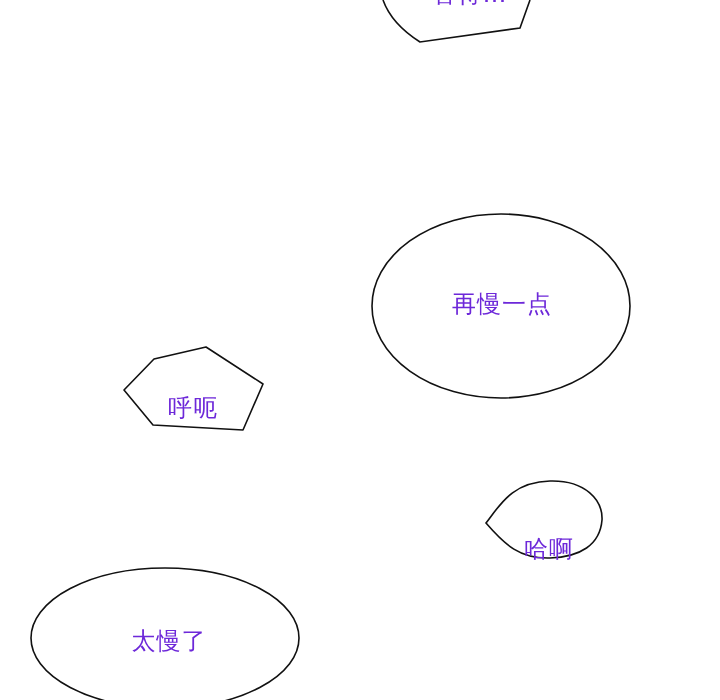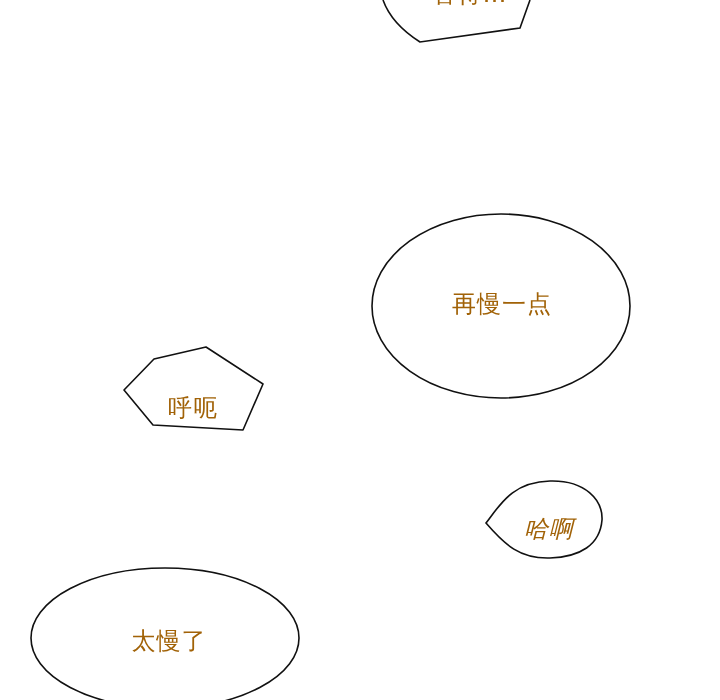--- a/index.html
+++ b/index.html
@@ -1,19 +1,19 @@
 <!DOCTYPE html>
 <html><head>
   <meta charset="utf-8">
   <style>
     html, body { margin: 0; padding: 0; background: #ffffff; }
     body { width: 720px; height: 700px; position: relative; overflow: hidden;
            font-family: "DejaVu Sans", sans-serif; }
     svg.bubbles { position: absolute; left: 0; top: 0; }
-    .txt { position: absolute; color: #a16207; font-size: 24px; white-space: nowrap;
+    .txt { position: absolute; color: #6d28d9; font-size: 24px; white-space: nowrap;
            transform: translate(-50%, -50%); letter-spacing: 1px; }
     .txt.clip { font-size: 24px; }
   </style>
 </head>
 <body>
 
 <svg class="bubbles" width="720" height="700" viewBox="0 0 720 700">
 
   <path d="M383,0 C388,14 398,28 420,42 L520,28 L530,0" fill="#fff" stroke="#111" stroke-width="1.6"></path>
 
@@ -22,14 +22,14 @@
   <path d="M124,390 L154,359 L206,347 L263,384 L243,430 L153,425 Z" fill="#fff" stroke="#111" stroke-width="1.6" stroke-linejoin="round"></path>
 
   <path d="M486,523 C500,505 512,482 550,481 C585,480 603,500 602,520 C600,545 580,557 550,558 C520,559 505,545 486,523 Z" fill="#fff" stroke="#111" stroke-width="1.6"></path>
 
   <ellipse cx="165" cy="638" rx="134" ry="70" fill="#fff" stroke="#111" stroke-width="1.6"></ellipse>
 </svg>
 
 <div class="txt clip" style="left:470px; top:-6px;">舍得…</div>
 <div class="txt" style="left:502px; top:304px;">再慢一点</div>
 <div class="txt" style="left:193px; top:408px;">呼呃</div>
-<div class="txt" style="left:549px; top:529px;font-style:italic;">哈啊</div>
+<div class="txt" style="left:549px; top:549px;">哈啊</div>
 <div class="txt" style="left:169px; top:641px;">太慢了</div>
 
 </body></html>

